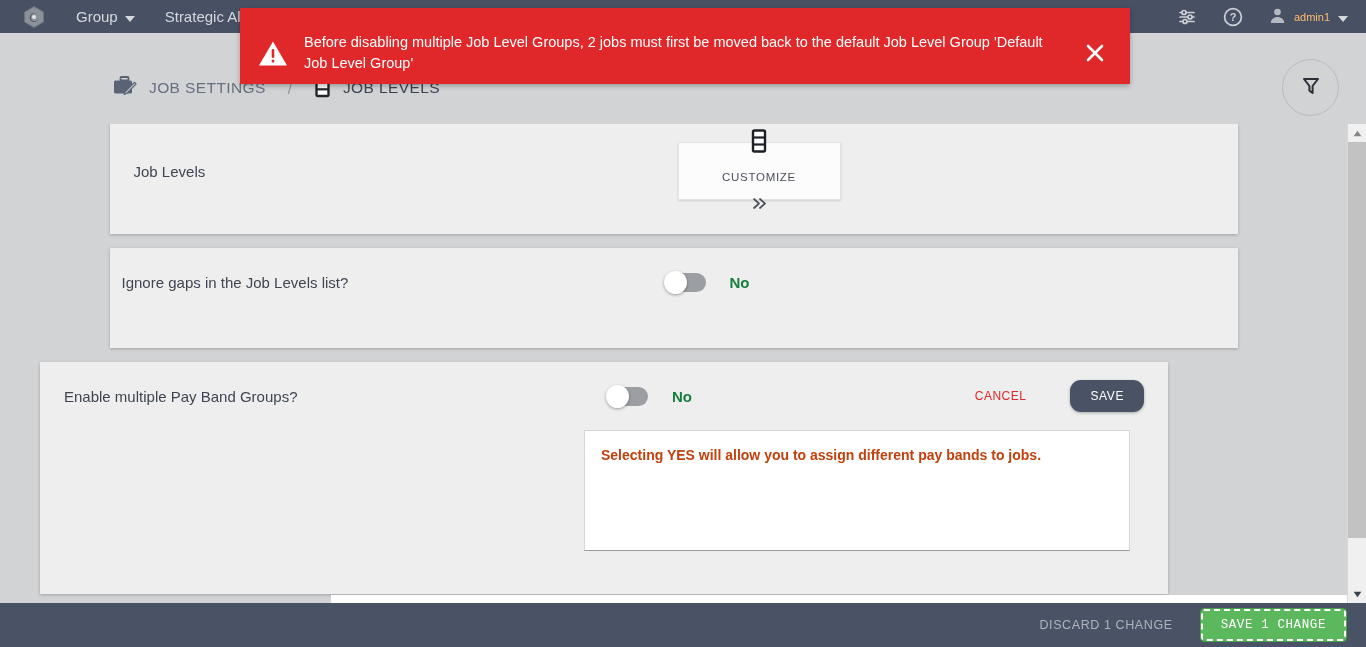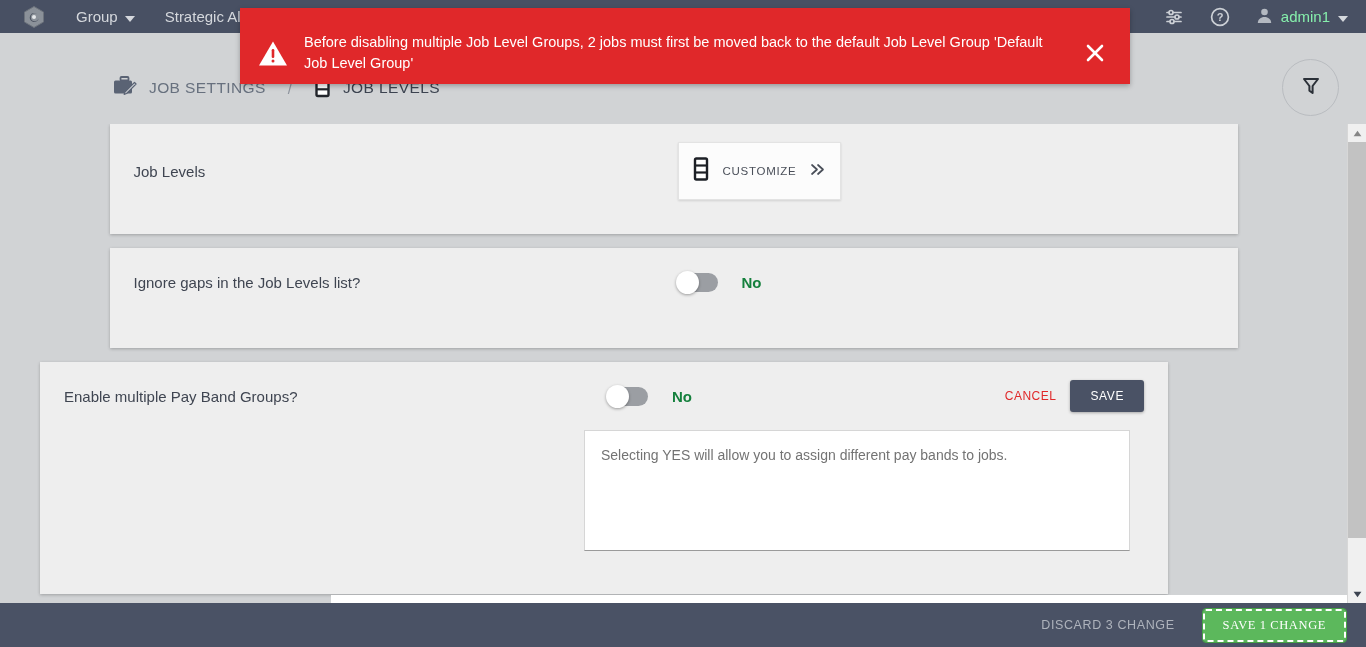--- a/index.html
+++ b/index.html
@@ -63,22 +63,22 @@
   .nav-icon {
     color: #ccd0d6;
     display: flex;
     align-items: center;
     cursor: pointer;
   }
   .user-menu {
     display: flex;
     align-items: center;
     gap: 8px;
-    color: #86efac;
-    font-size: 15px;
+    color: #fdba74;
+    font-size: 11px;
     cursor: pointer;
   }
 
   
   .alert {
     position: absolute;
     top: 8px;
     left: 240px;
     width: 890px;
     min-height: 62px;
@@ -166,21 +166,21 @@
   }
   .card-row {
     display: flex;
     align-items: center;
     padding: 0 24px;
   }
 
   .card-1 { height: 110px; }
   .card-1 .card-row { height: 94px; }
   .card-2 { height: 100px; }
-  .card-2 .card-row { height: 68px; }
+  .card-2 .card-row { height: 68px; padding-left: 12px; }
   .card-3 { height: 232px; margin-left: 40px; }
   .card-3 .card-row { height: 68px; }
 
   .card-label {
     color: #3f4551;
     font-size: 15px;
     width: 544px;
     flex: 0 0 auto;
   }
 
@@ -189,20 +189,21 @@
     width: 163px;
     height: 58px;
     background: #fcfcfc;
     border: 1px solid #e3e3e3;
     box-shadow: 0 1px 2px rgba(0,0,0,.12);
     display: flex;
     align-items: center;
     justify-content: center;
     gap: 13px;
     cursor: pointer;
+    flex-direction: column;
   }
   .customize-label {
     font-size: 11.5px;
     color: #4a4f59;
     letter-spacing: .7px;
   }
 
   
   .toggle {
     width: 40px;
@@ -226,38 +227,38 @@
     font-size: 15px;
     margin-left: 24px;
     flex: 0 0 auto;
     font-weight: bold;
   }
 
   .row-actions {
     margin-left: auto;
     display: flex;
     align-items: center;
-    gap: 14px;
+    gap: 44px;
   }
   .btn-cancel {
     color: #e0282a;
     font-size: 12px;
     letter-spacing: .5px;
     background: none;
     border: none;
     cursor: pointer;
     font-family: inherit;
   }
   .btn-save {
     background: #4a5265;
     color: #ffffff;
     font-size: 12px;
     letter-spacing: .6px;
     border: none;
-    border-radius: 3px;
+    border-radius: 11px;
     padding: 9px 20px;
     cursor: pointer;
     font-family: inherit;
     box-shadow: 0 1px 3px rgba(0,0,0,.3);
   }
 
   
   .desc-wrap {
     padding: 0 24px 0 0;
     display: flex;
@@ -267,24 +268,25 @@
   .desc-area {
     position: relative;
     width: 546px;
     height: 121px;
     background: #ffffff;
     border: 1px solid #d6d6d6;
     border-bottom: 1px solid #9a9a9a;
     padding: 14px 16px;
     font-family: "Liberation Sans", sans-serif;
     font-size: 14px;
-    color: #737373;
+    color: #c2410c;
     line-height: 20px;
     overflow: hidden;
     cursor: text;
+    font-weight: bold;
   }
 
   
   .scrollbar {
     position: absolute;
     top: 124px;
     right: 0;
     width: 19px;
     height: 479px;
     background: #f0f0f0;
@@ -332,21 +334,21 @@
   }
   .btn-savechange {
     background: #5cb85c;
     color: #ffffff;
     font-size: 12.5px;
     letter-spacing: .6px;
     border: 2px dashed #ffffff;
     border-radius: 3px;
     padding: 7px 18px;
     cursor: pointer;
-    font-family: Liberation Serif, serif;
+    font-family: Liberation Mono, monospace;
     outline: 1px solid #47a247;
   }
 
   .white-strip {
     position: absolute;
     left: 331px; bottom: 44px;
     width: 1035px; height: 8px;
     background: #ffffff;
     z-index: 2;
   }
@@ -519,17 +521,17 @@
     <div class="sb-arrow down">
       <svg width="9" height="7" viewBox="0 0 9 7">
           <polygon points="0.6,0.8 8.4,0.8 4.5,6.2" fill="#3c4350"></polygon>
         </svg>
     </div>
   </div>
 
   <div class="white-strip"></div>
 
   <div class="bottombar">
-    <button class="btn-discard">DISCARD 3 CHANGE</button>
+    <button class="btn-discard">DISCARD 1 CHANGE</button>
     <button class="btn-savechange">SAVE 1 CHANGE</button>
   </div>
 
 </div>
 
 </body></html>

